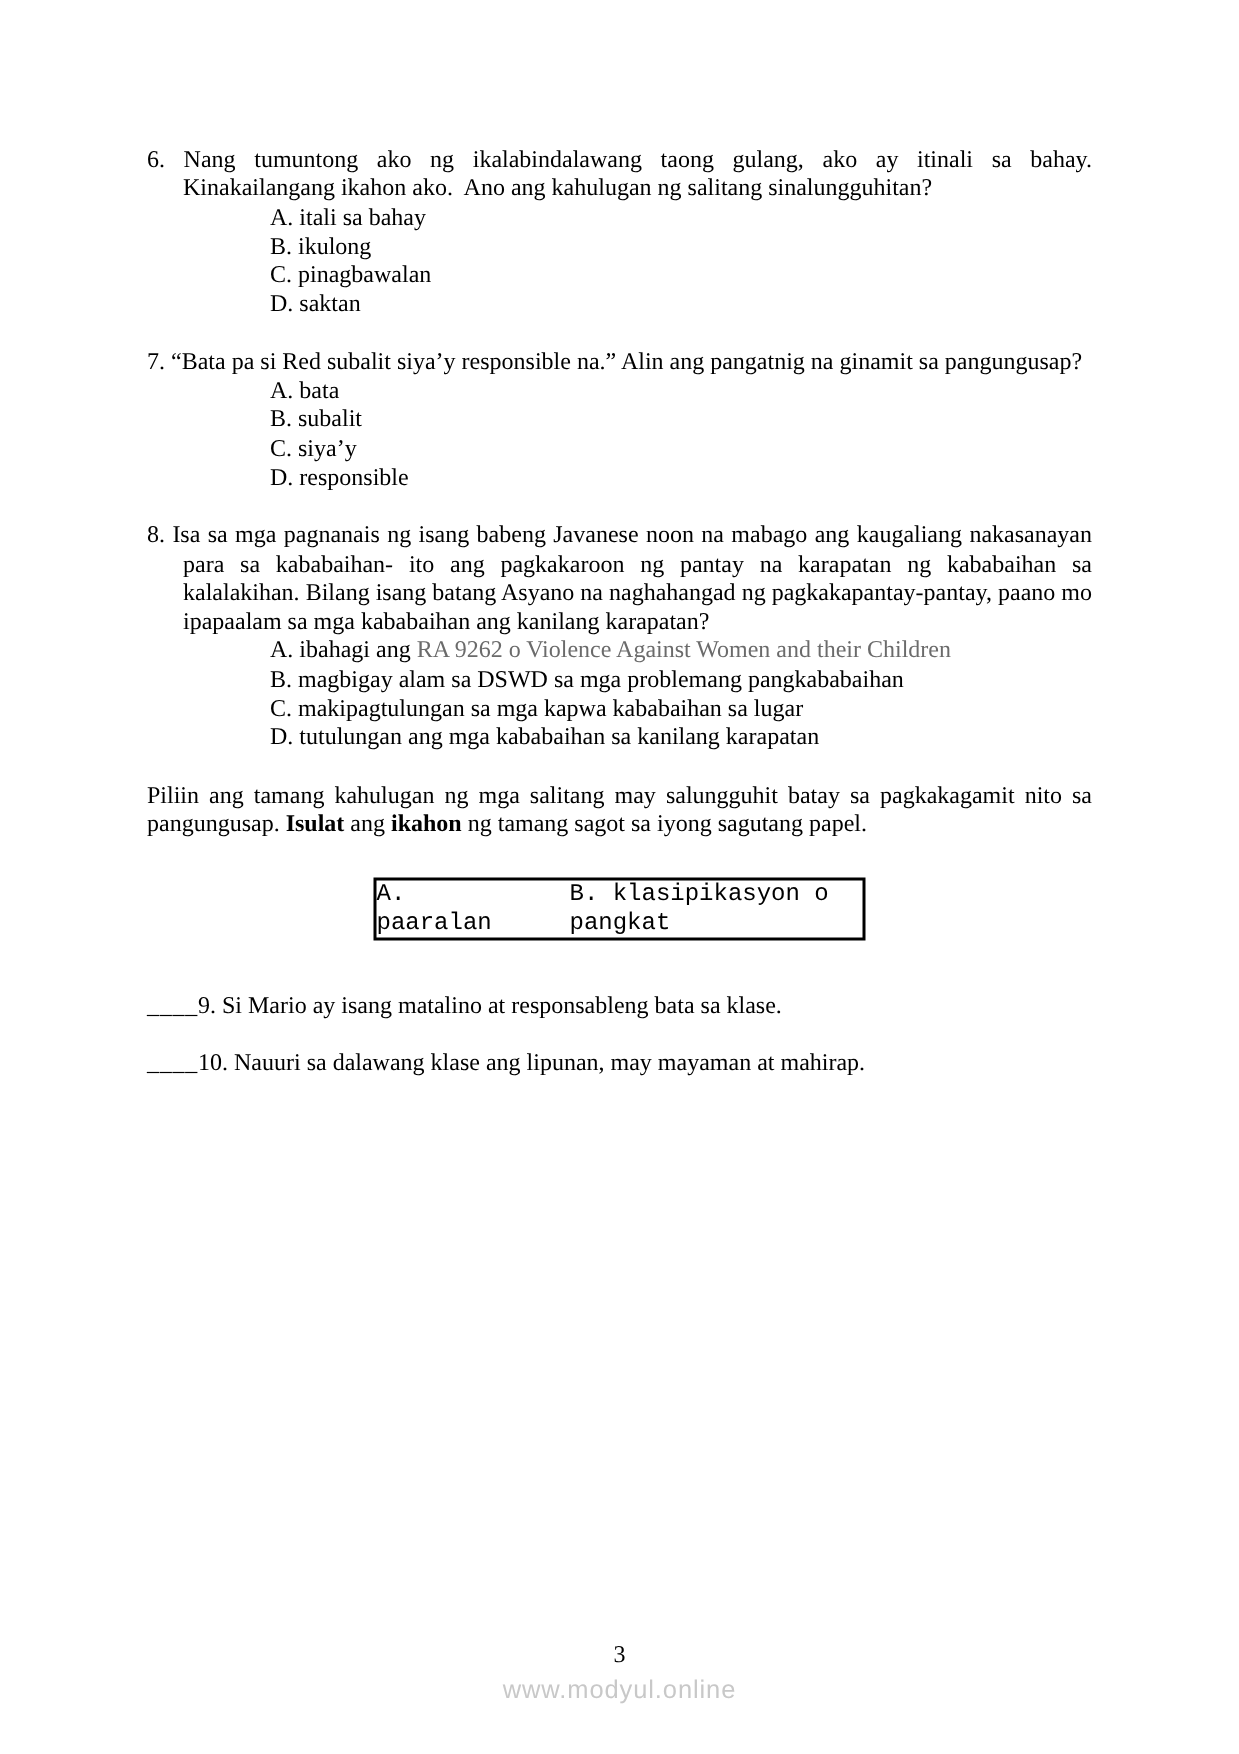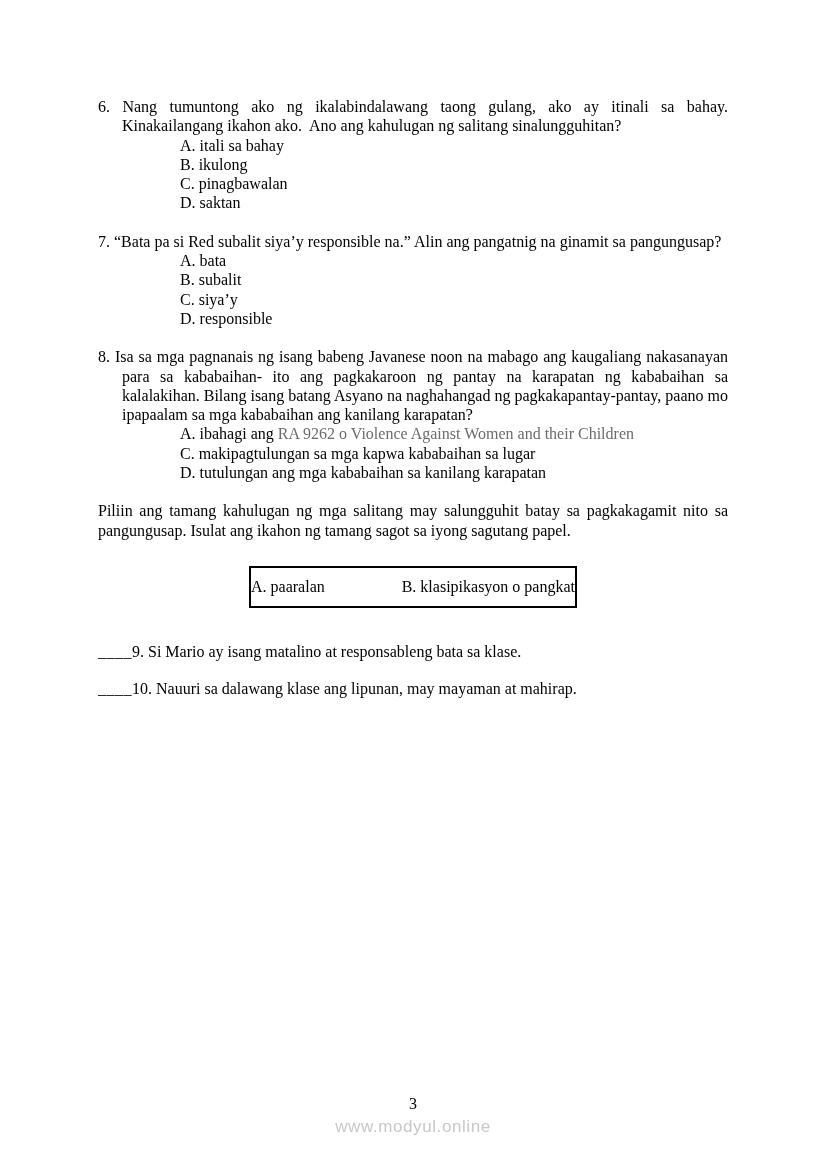--- a/index.html
+++ b/index.html
@@ -13,33 +13,34 @@
     line-height: 19.3px;
     color: #000000;
   }
   .page {
     position: absolute; inset: 0;
     padding: 97px 98px 0 98px;
   }
   .stem.hang { padding-left: 24px; text-indent: -24px; }
   .justify { text-align: justify; }
   .u { }
-  .bold { font-weight: normal; }
+  .bold { font-weight: bold; }
   .gray { color: #6b6b6b; }
   .options { margin-left: 82px; }
   .question { margin-top: 19px; }
   .question.first { margin-top: 0; }
   .instructions { margin-top: 19px; }
   .word-bank {
     margin: 26px auto 0 auto;
     width: 328px; height: 42px;
     border: 2.5px solid #000000;
-    display: flex; align-items: center; justify-content: space-between;
+    display: flex; align-items: center; justify-content: center;
     gap: 46px;
     background: #ffffff;
+    font-family: Liberation Mono, monospace;
   }
   .fill-item { margin-top: 18px; }
   .fill-item.first { margin-top: 34px; }
   .blank { letter-spacing: 0.5px; }
   .page-number {
     position: absolute; top: 1094px; left: 0; right: 0;
     text-align: center;
     font-size: 16px;
   }
   .watermark {
@@ -73,20 +74,21 @@
       <p>B. subalit</p>
       <p>C. siya’y</p>
       <p>D. responsible</p>
     </div>
   </section>
 
   <section class="question">
     <p class="stem hang justify"><span>8.</span><span> Isa sa mga pagnanais ng isang babeng Javanese noon na mabago ang kaugaliang nakasanayan para sa kababaihan- ito ang pagkakaroon ng pantay na karapatan ng kababaihan sa kalalakihan. Bilang isang batang Asyano na naghahangad ng pagkakapantay-pantay, paano mo ipapaalam sa mga kababaihan ang kanilang karapatan?</span></p>
     <div class="options">
       <p><span>A. ibahagi ang </span><span class="gray">RA 9262 o Violence Against Women and their Children</span></p>
+      <p>B. magbigay alam sa DSWD sa mga problemang pangkababaihan</p>
       <p>C. makipagtulungan sa mga kapwa kababaihan sa lugar</p>
       <p>D. tutulungan ang mga kababaihan sa kanilang karapatan</p>
     </div>
   </section>
 
   <p class="instructions justify"><span>Piliin ang tamang kahulugan ng mga salitang may salungguhit batay sa pagkakagamit nito sa pangungusap. </span><span class="bold">Isulat</span><span> ang </span><span class="bold">ikahon</span><span> ng tamang sagot sa iyong sagutang papel.</span></p>
 
   <div class="word-bank">
     <span>A. paaralan</span>
     <span>B. klasipikasyon o pangkat</span>

